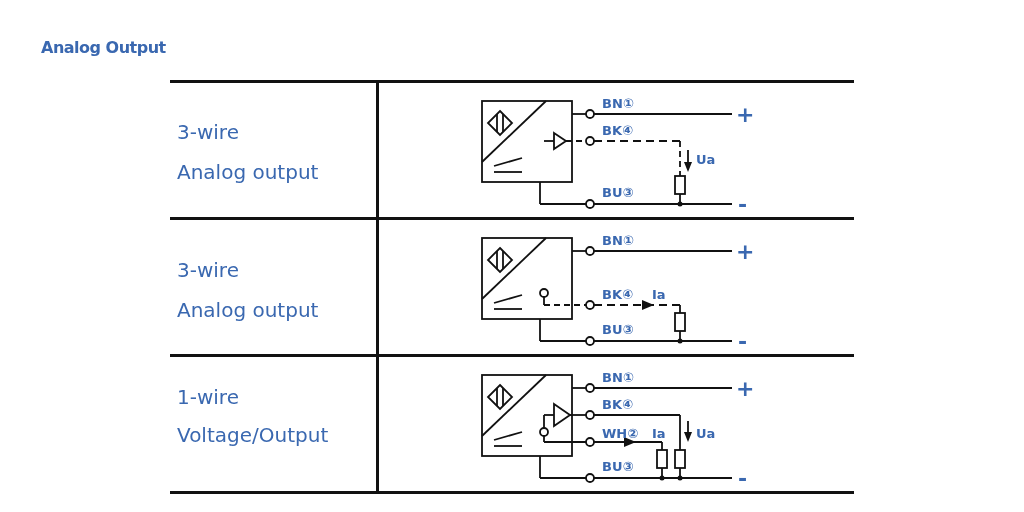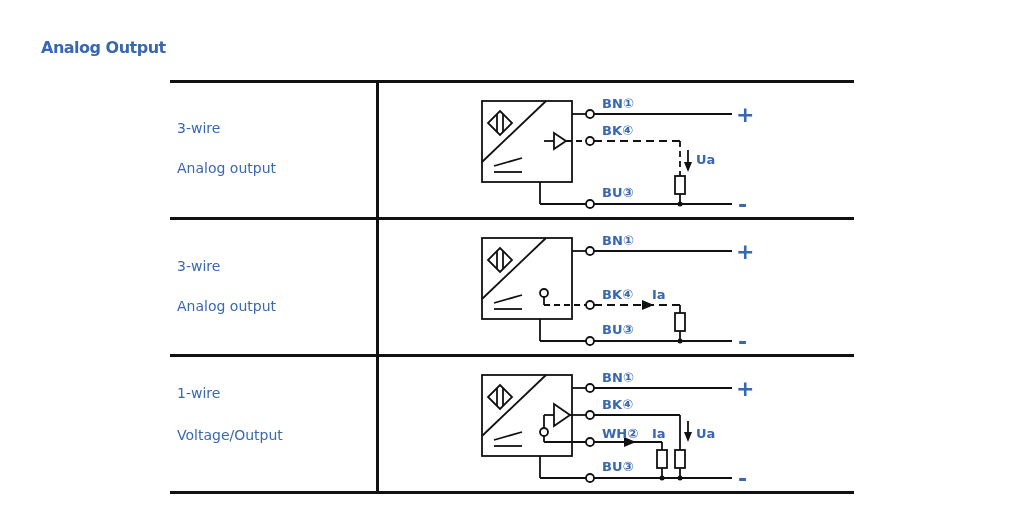--- a/index.html
+++ b/index.html
@@ -2,21 +2,21 @@
 <html><head>
 <meta charset="utf-8">
 <style>
   html, body { margin: 0; padding: 0; background: #ffffff; }
   body { width: 1024px; height: 512px; position: relative; overflow: hidden;
          font-family: "DejaVu Sans", sans-serif; }
   .title { position: absolute; left: 41px; top: 38px; font-size: 16px; font-weight: bold;
            color: #3a68b0; letter-spacing: -0.5px; font-family: "DejaVu Sans", sans-serif; }
   .hline { position: absolute; left: 170px; width: 684px; height: 3px; background: #111; }
   .vline { position: absolute; left: 376px; top: 81px; width: 3px; height: 413px; background: #111; }
-  .rowlabel { position: absolute; left: 177px; color: #3a68b0; font-size: 14px;
+  .rowlabel { position: absolute; left: 177px; color: #3a68b0; font-size: 20px;
               font-family: "DejaVu Sans", sans-serif; }
   .rowlabel div { white-space: nowrap; }
   svg.diag { position: absolute; left: 470px; width: 320px; height: 130px; overflow: visible; }
   .wl { fill: #3a68b0; font-family: "DejaVu Sans", sans-serif; font-weight: bold; font-size: 13px; }
   .sign { fill: #3a68b0; font-family: "DejaVu Sans", sans-serif; font-weight: bold; font-size: 22px; }
 </style>
 </head>
 <body>
 
 <div class="title">Analog Output</div>

